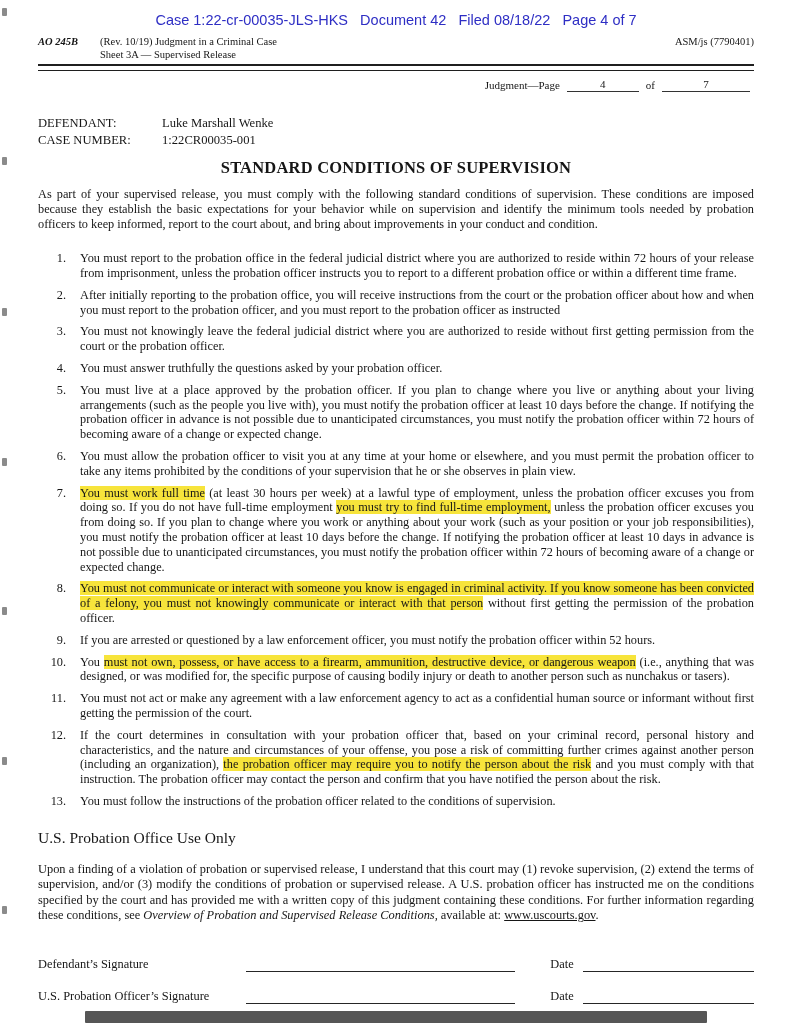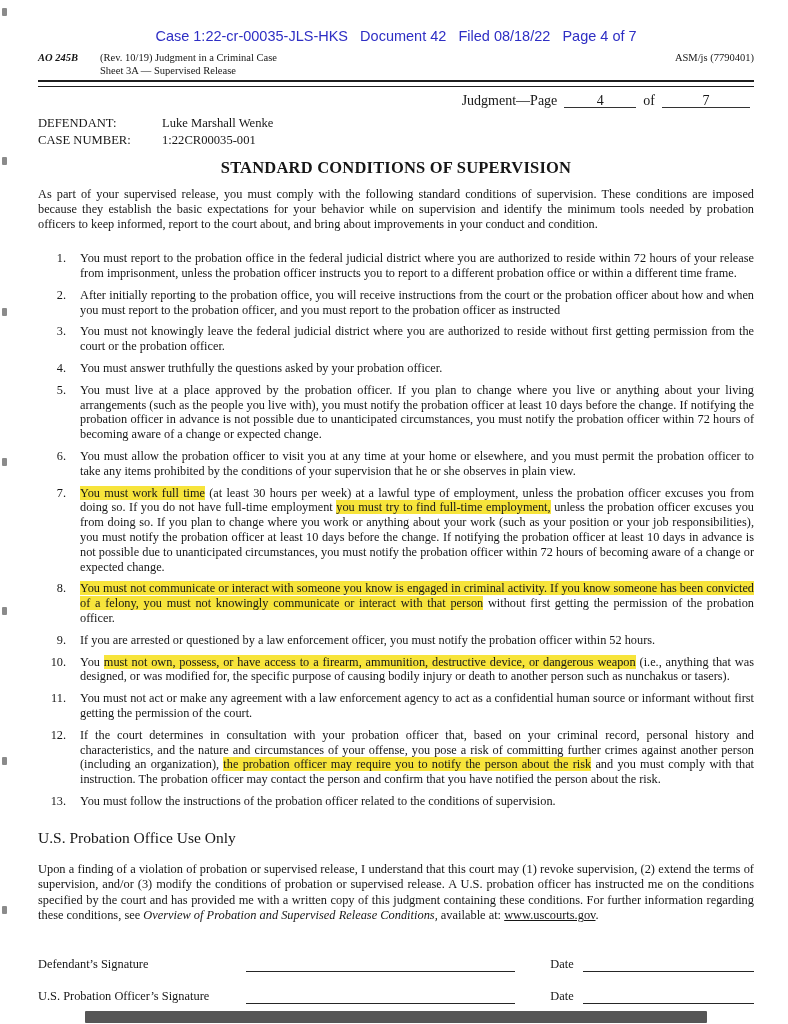--- a/index.html
+++ b/index.html
@@ -7,21 +7,21 @@
     position:relative;
     width:788px;height:1024px;
     background:#ffffff;
     font-family:"Liberation Serif", serif;
     color:#161616;
     overflow:hidden;
     box-sizing:border-box;
     padding:0 34px 0 38px;
   }
   .stamp{
-    padding-top:28px;
+    padding-top:12px;
     text-align:center;
     font-family:"Liberation Sans", sans-serif;
     font-size:14.5px;
     color:var(--stamp-color,#2e2ec4);
     white-space:pre;
   }
   .form-head{
     display:flex;
     align-items:flex-start;
     margin-top:7px;
@@ -33,32 +33,32 @@
   .form-right{margin-left:auto;white-space:nowrap;}
   .double-rule{
     margin-top:3px;
     height:4px;
     border-top:2.5px solid #1f1f1f;
     border-bottom:1.5px solid #1f1f1f;
   }
   .judgment-row{
     display:flex;
     justify-content:flex-end;
-    align-items:flex-start;
+    align-items:flex-end;
     gap:7px;
-    font-size:14px;
+    font-size:11px;
     margin-top:7px;
     padding-right:4px;
     line-height:13px;
   }
   .jp-num{
     width:72px;text-align:center;border-bottom:1px solid #333;
   }
   .jp-num.total{width:88px;}
-  .case-block{margin-top:7px;font-size:12.6px;line-height:17px;}
+  .case-block{margin-top:23px;font-size:12.6px;line-height:17px;}
   .case-row{display:flex;}
   .case-label{width:124px;flex:none;}
   .doc-title{
     text-align:center;
     font-weight:bold;
     font-size:16.5px;
     letter-spacing:.2px;
     margin-top:9px;
   }
   .intro{

